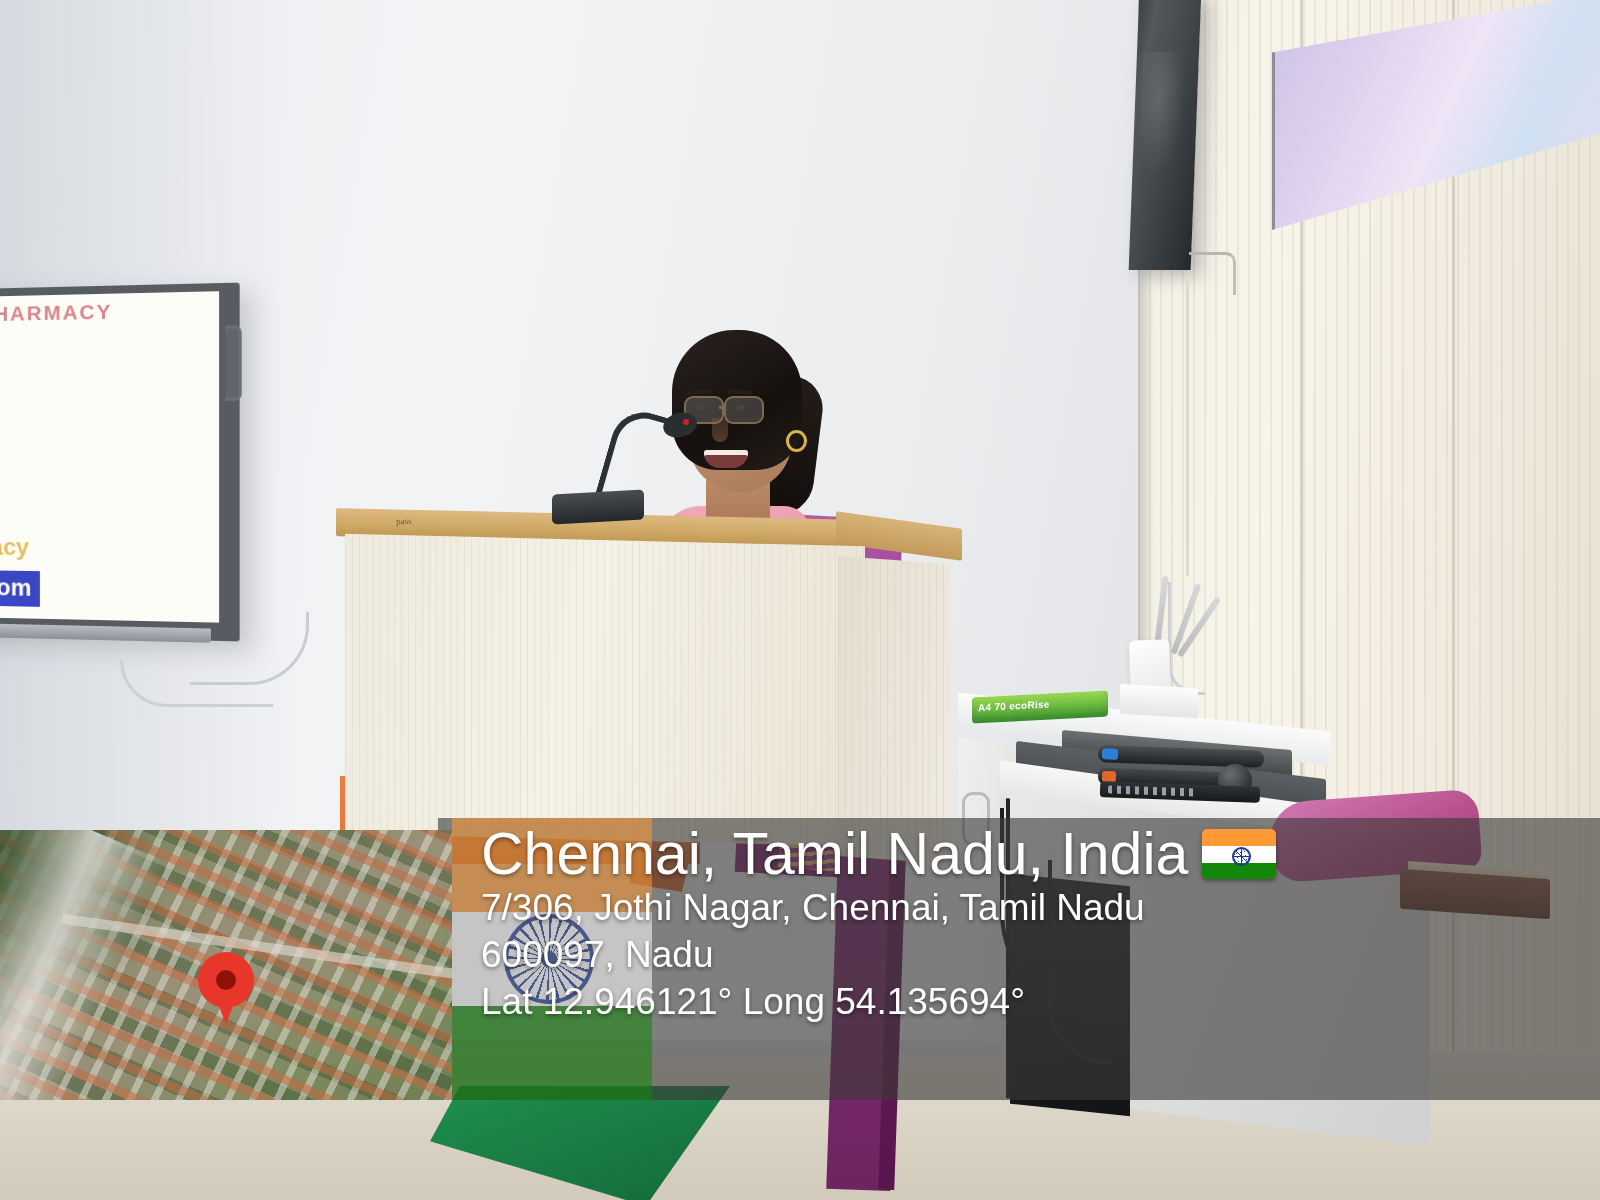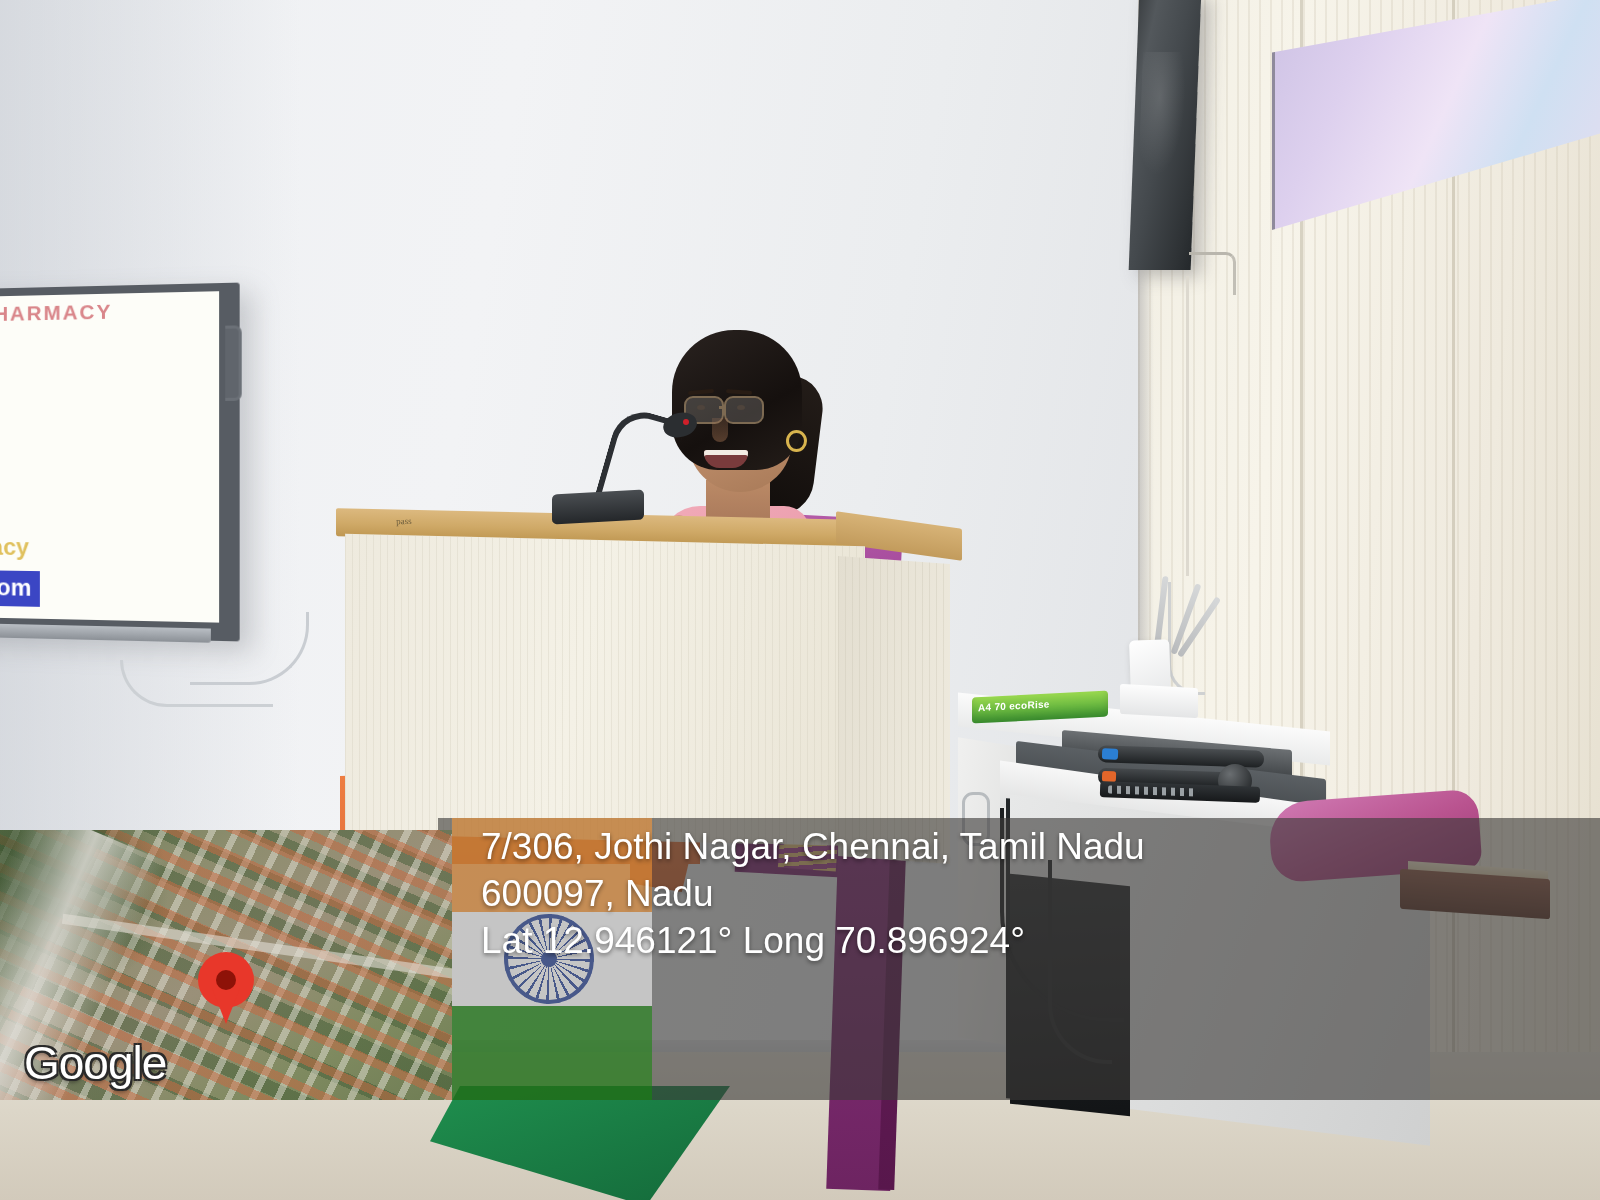--- a/index.html
+++ b/index.html
@@ -761,21 +761,29 @@
     <div class="map-green"></div>
     <div class="map-road"></div>
     <div class="map-road2"></div>
     <div class="map-pin">
       <span class="head"></span>
       <span class="tail"></span>
       <span class="dot"></span>
     </div>
   </div>
 
-  <div class="google-wm">Google</div>
 
   <div class="info-text">
+    <div class="line-title">
+      <span>Chennai, Tamil Nadu, India</span>
+      <span class="mini-flag">
+        <i class="s"></i>
+        <i class="w"></i>
+        <i class="g"></i>
+        <b></b>
+      </span>
+    </div>
     <div class="line-sub">7/306, Jothi Nagar, Chennai, Tamil Nadu</div>
     <div class="line-sub">600097, Nadu</div>
-    <div class="line-sub">Lat 12.946121° Long 70.896924°</div>
+    <div class="line-sub">Lat 12.946121° Long 54.135694°</div>
   </div>
 
 </div>
 
 </body></html>

